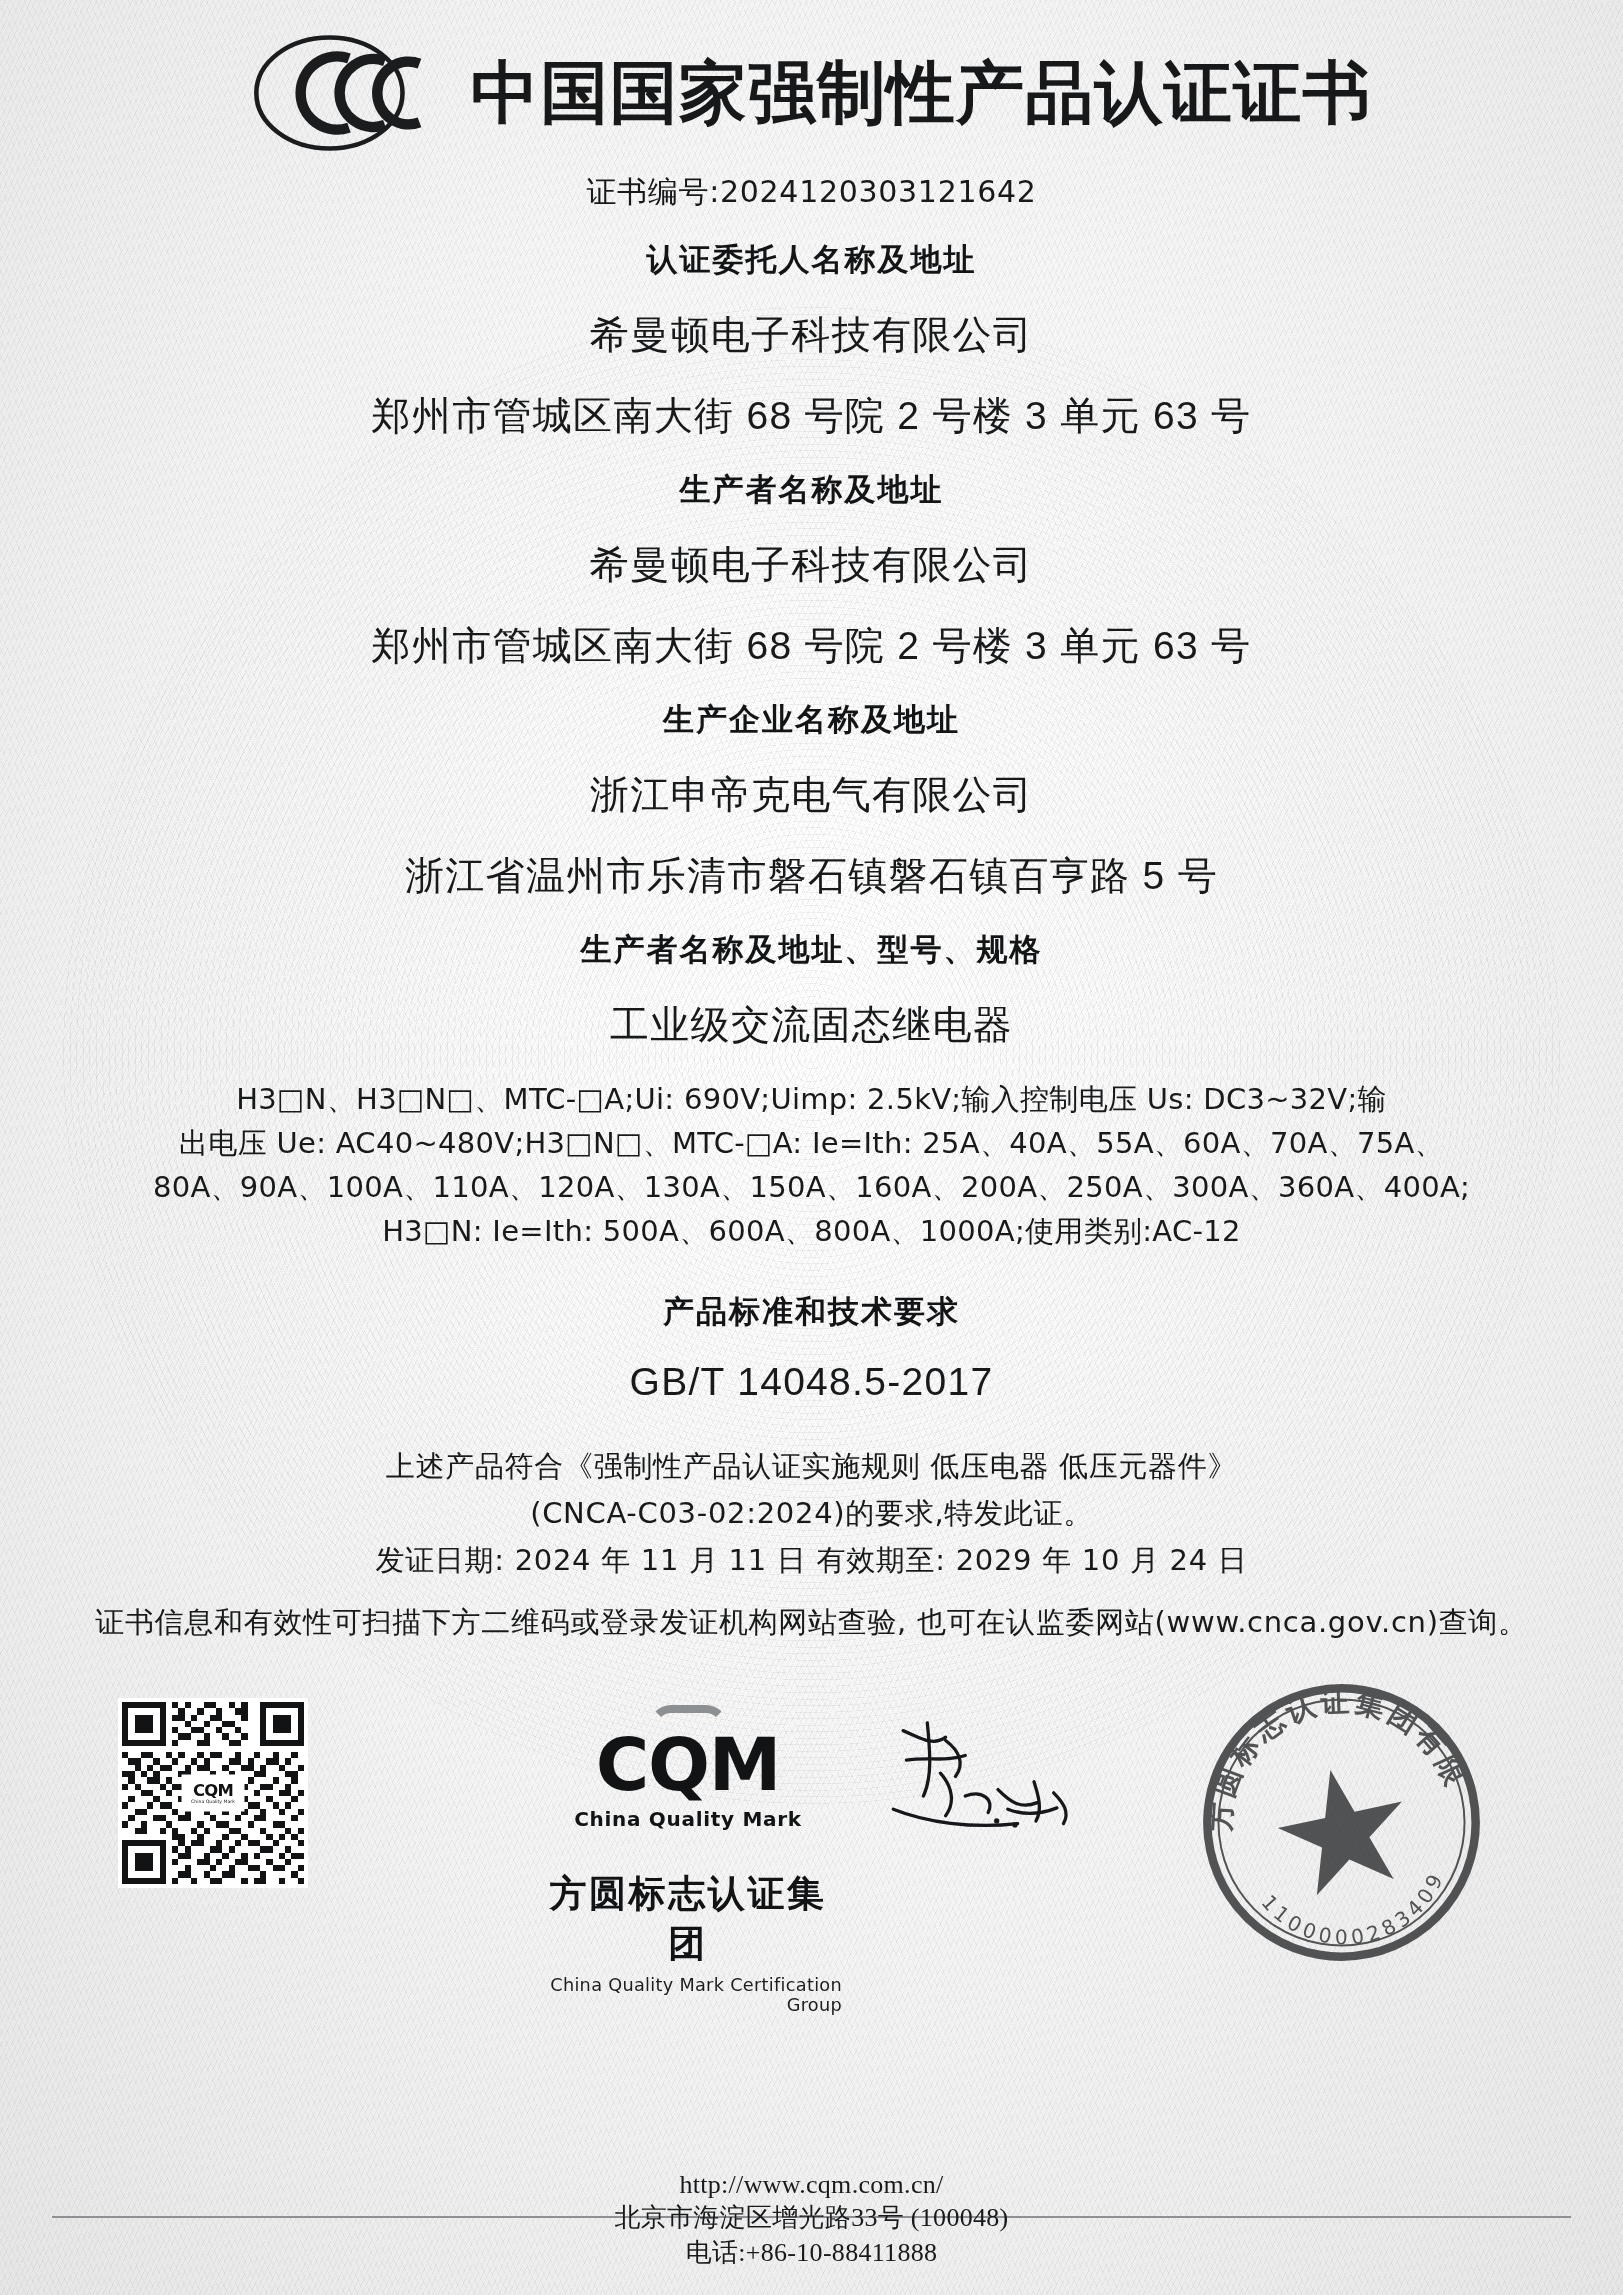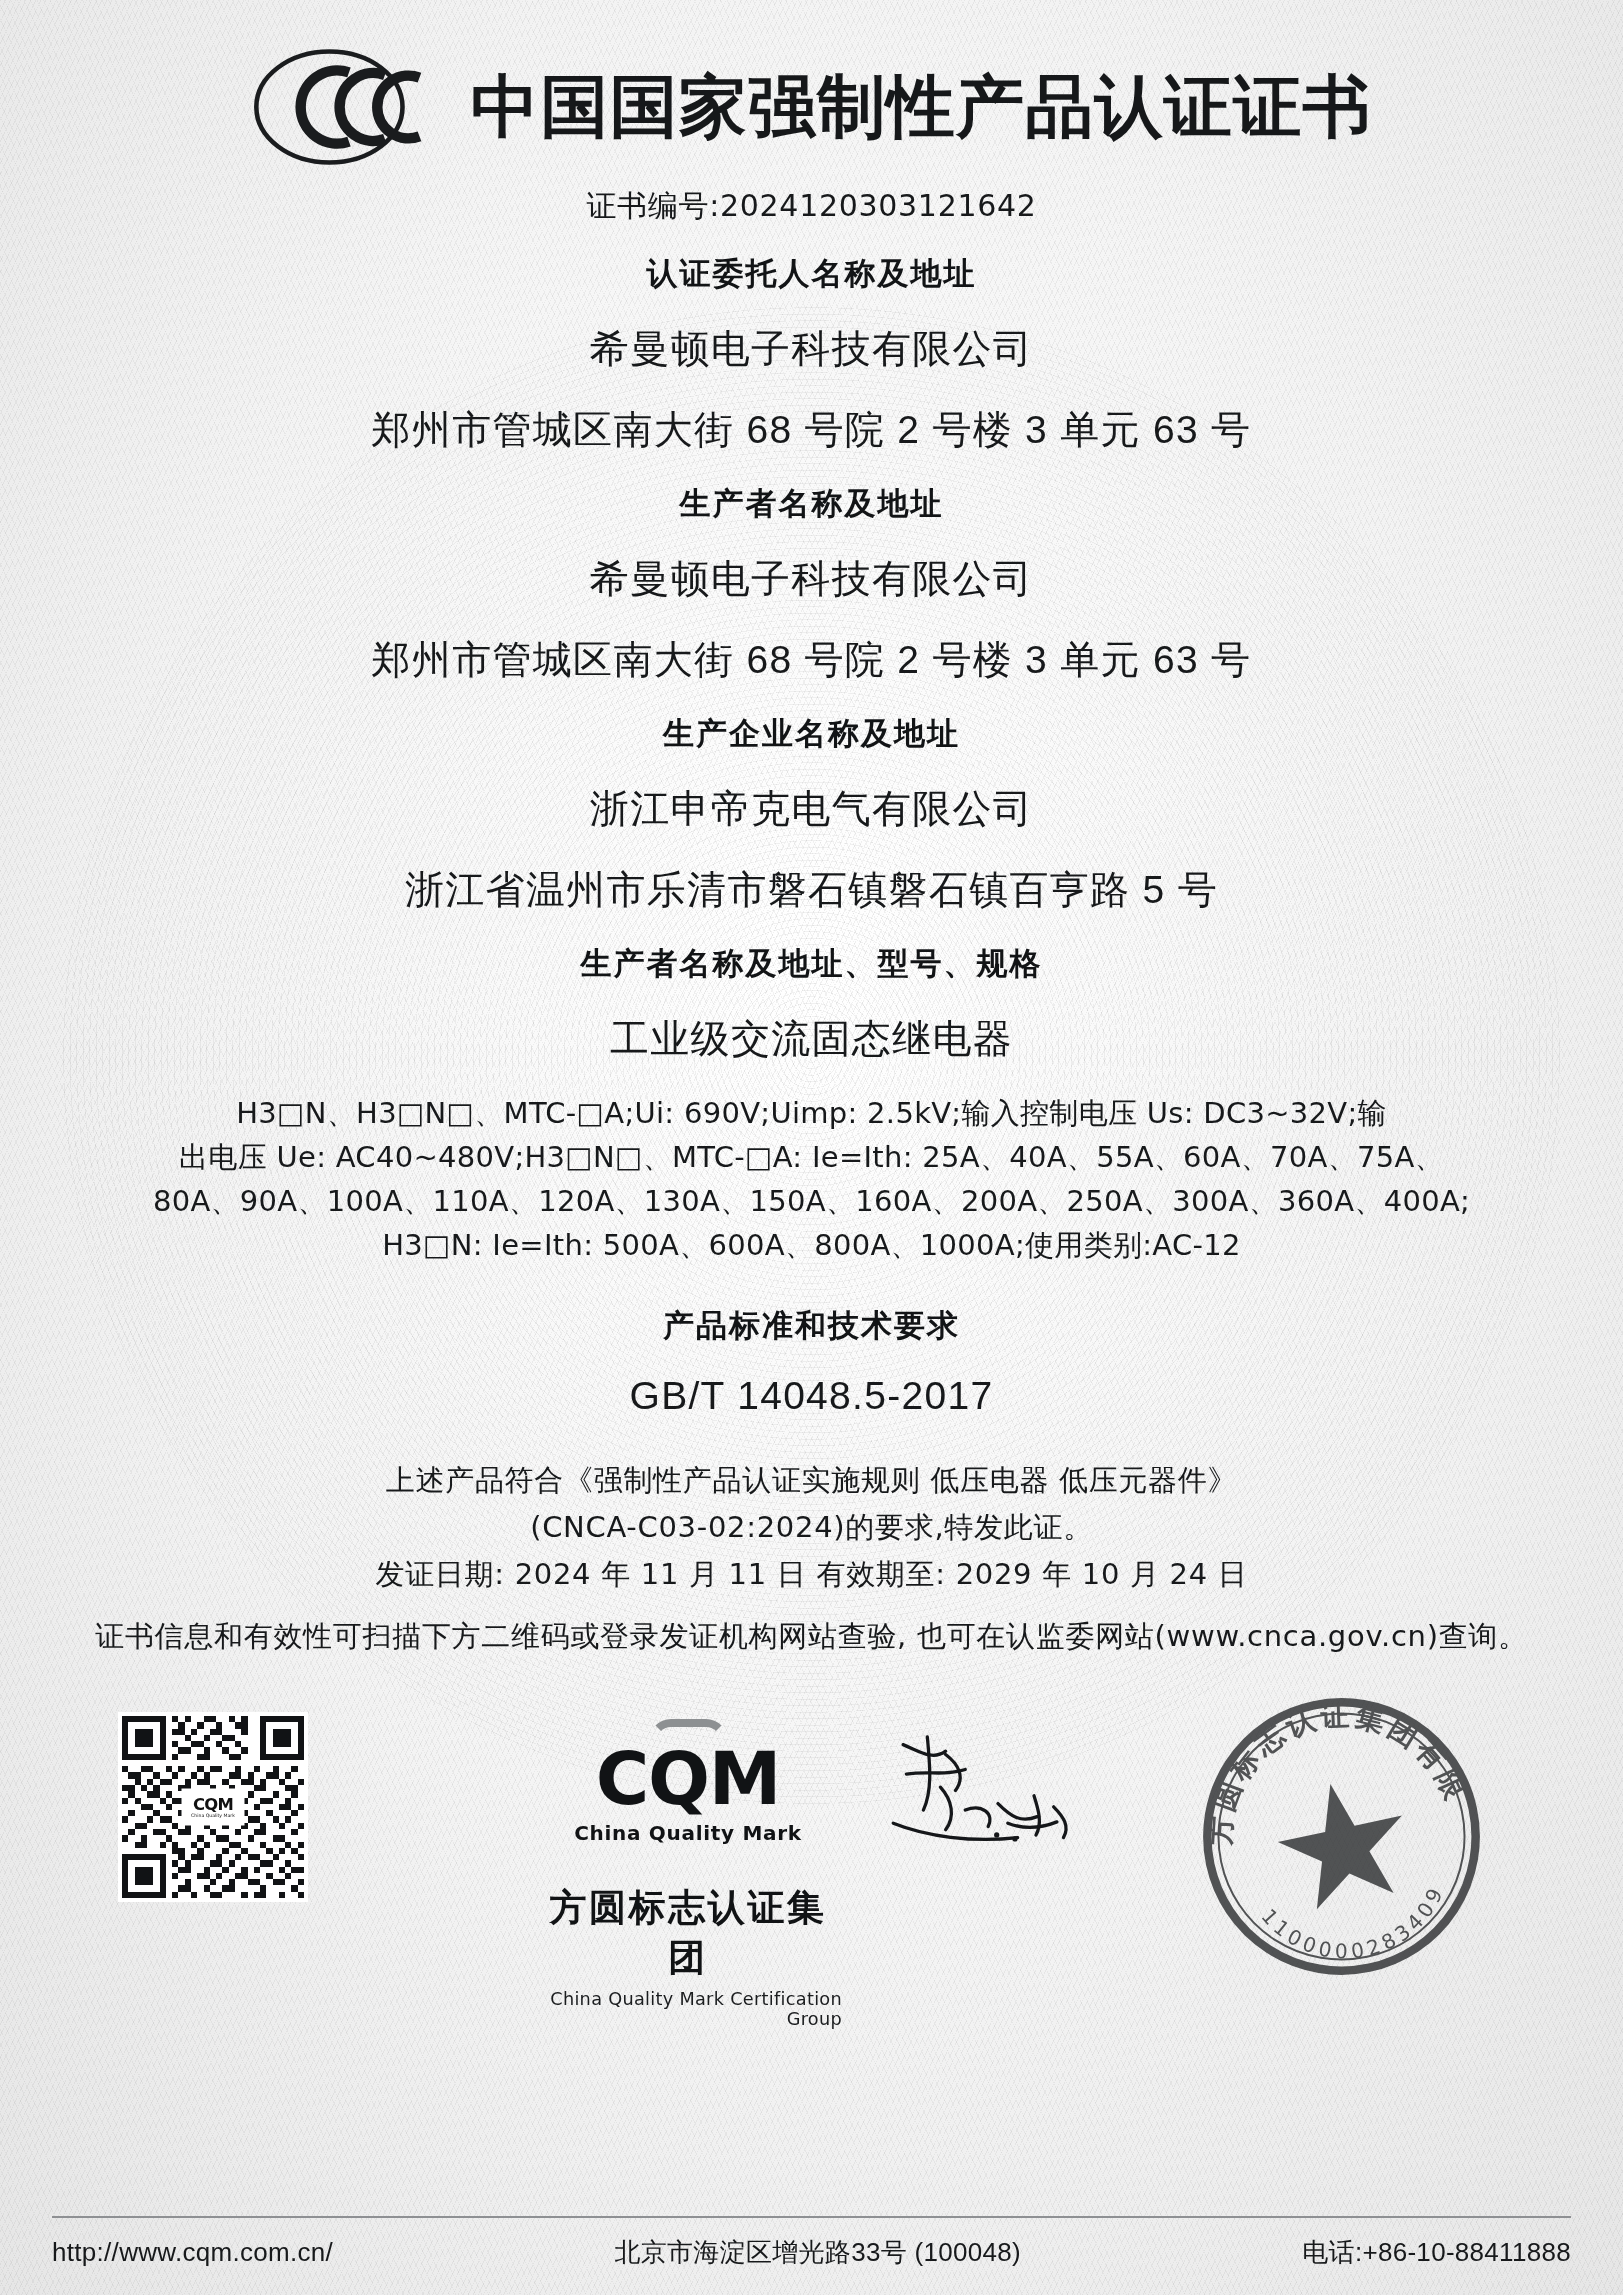--- a/index.html
+++ b/index.html
@@ -32,21 +32,21 @@
     margin-top: -753px;
     border-radius: 50%;
     background:
       repeating-radial-gradient(circle at 50% 50%, rgba(120,120,120,0.10) 0px, rgba(120,120,120,0.10) 0.7px, rgba(255,255,255,0) 0.7px, rgba(255,255,255,0) 6.5px);
     pointer-events: none;
   }
 
   .content {
     position: relative;
     z-index: 3;
-    padding: 16px 46px;
+    padding: 2px 46px;
   }
 
   
   .header {
     display: flex;
     align-items: center;
     justify-content: center;
     gap: 23.6px;
     padding-top: 29px;
   }
@@ -247,25 +247,26 @@
     z-index: 4;
   }
   .footer {
     position: absolute;
     left: 52px;
     right: 52px;
     bottom: 25px;
     display: flex;
     justify-content: space-between;
     align-items: center;
-    font-family: Liberation Sans, sans-serif;
+    font-family: Liberation Serif, serif;
     font-size: 26px;
     color: #17191b;
     z-index: 4;
     letter-spacing: 0.3px;
+    flex-direction: column;
   }
 </style>
 </head>
 <body>
 
 <div class="page">
   <div class="guilloche"></div>
 
   <div class="content">
 

